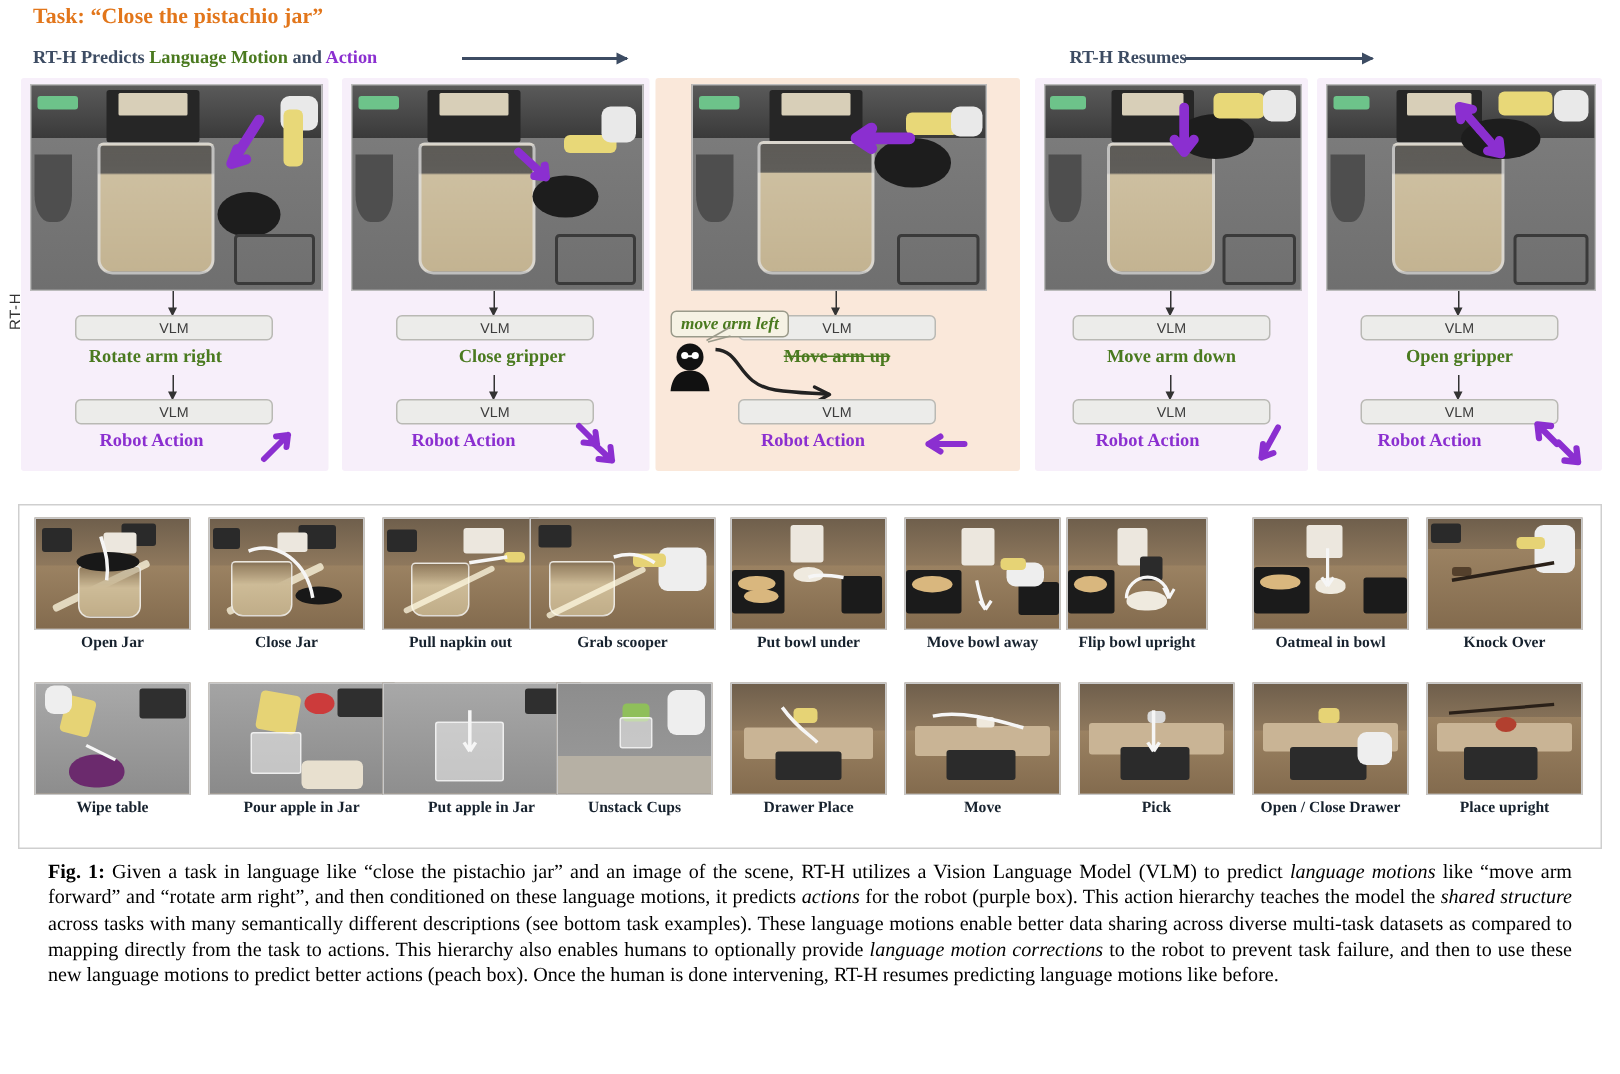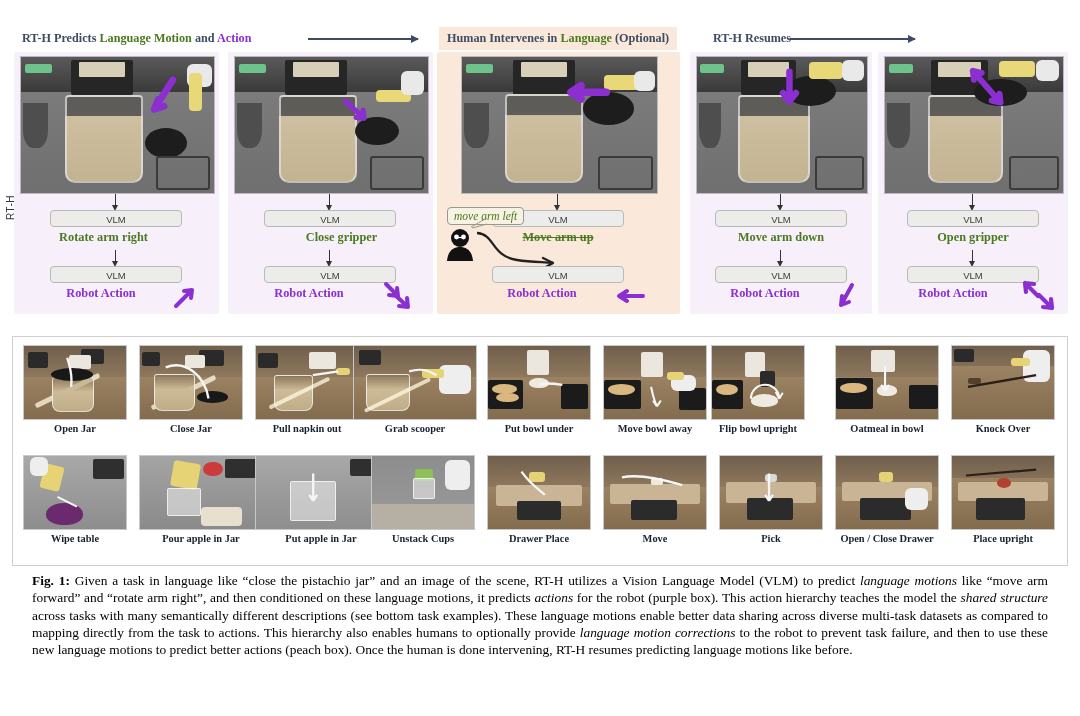--- a/index.html
+++ b/index.html
@@ -115,21 +115,21 @@
   }
 
   
   #correction-bubble{
     position:absolute;
     background:#F6F2E4;
     border:1px solid #9a9a8a;
     border-radius:4px;
     padding:2px 6px;
     font-family:"Liberation Serif", serif;
-    font-style:italic;font-weight:normal;
+    font-style:italic;font-weight:bold;
     font-size:11.5px;color:#4A7A1F;
     white-space:nowrap;
   }
   #human-icon{position:absolute;}
 
   
   .act-arrow{position:absolute;}
 
   
   #grid-frame{
@@ -197,31 +197,29 @@
   .room-cup{position:absolute;background:rgba(240,240,240,.55);border:1px solid rgba(255,255,255,.7);border-radius:2px;}
   .room-drawer{position:absolute;background:#2b2b2b;border-radius:2px;}
   .room-robot{position:absolute;background:#eeeeee;border-radius:6px;}
   .room-grip{position:absolute;background:#e6d375;border-radius:3px;}
   .white-stroke{position:absolute;border:2px solid #f4f4f4;border-radius:50%;}
 </style>
 </head>
 <body>
 
 <div id="top-header">
+  <div id="task-label">Task: “Close the pistachio jar”</div>
 </div>
 
 <div id="stage-header">
   <div class="stage-head" id="stage-head-1">
     <span>RT-H Predicts </span><span class="hl-green">Language Motion</span><span> and </span><span class="hl-purple">Action</span>
   </div>
   <div class="head-arrow" id="head-arrow-1"></div>
 
-  <div class="stage-head" id="stage-head-2">
-    <span>Human Intervenes in </span><span class="hl-green">Language</span><span> (Optional)</span>
-  </div>
 
   <div class="stage-head" id="stage-head-3">
     <span>RT-H Resumes</span>
   </div>
   <div class="head-arrow" id="head-arrow-2"></div>
 </div>
 
 <div id="panels">
 
   <div id="rth-side-label">RT-H</div>

